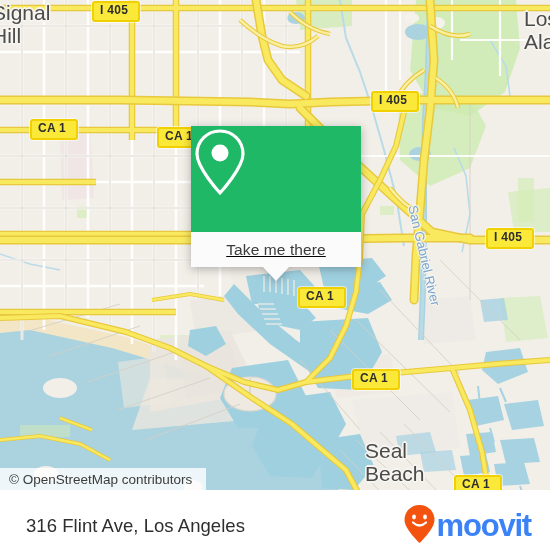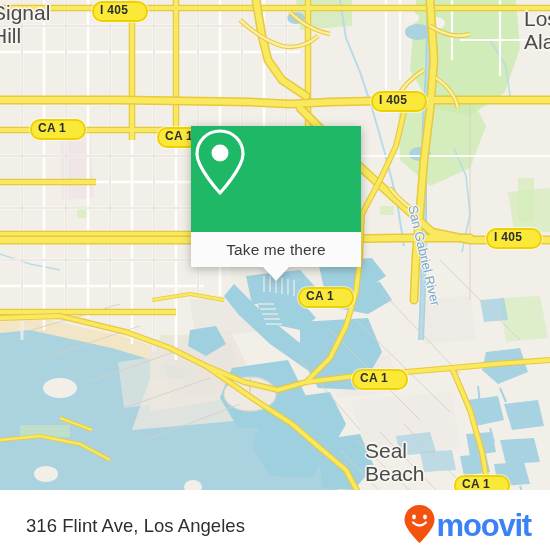--- a/index.html
+++ b/index.html
@@ -32,36 +32,37 @@
   .lbl-river {
     font-size:13px; color:#7ba7cf;
     text-shadow:1.4px 0 #f7f5f0,-1.4px 0 #f7f5f0,0 1.4px #f7f5f0,0 -1.4px #f7f5f0;
   }
 
   
   .shield {
     position:absolute;
     background:#fbe93a;
     border:2px solid #f0d000;
-    border-radius:10px;
+    border-radius:3px;
     color:#2d2d2d;
     font-size:12px;
     font-weight:bold;
-    padding:1px 18px 2px 6px;
+    padding:1px 10px 2px 6px;
     letter-spacing:.3px;
     line-height:1.15;
     white-space:nowrap;
     box-shadow:0 0 0 1px rgba(255,255,255,.55);
   }
 
   
   #popup {
     position:absolute; left:191px; top:126px;
     width:170px;
     filter:drop-shadow(0 2px 5px rgba(0,0,0,.28));
+    text-decoration:underline;
   }
   #popup-top {
     background:#1fb866;
     height:106px;
     display:flex; align-items:center; justify-content:center;
   }
   #popup-bottom {
     position:relative;
     background:#fbfbfb;
     height:35px;
@@ -391,20 +392,21 @@
             <circle cx="29" cy="27" r="8.5" fill="#ffffff"></circle>
           </svg>
         </span>
       </div>
       <div id="popup-bottom">
         <span id="popup-bottom-label">Take me there</span>
         <div id="popup-tail"></div>
       </div>
     </div>
 
+    <div id="attrib">© OpenStreetMap contributors</div>
   </div>
 
   <div id="bottombar">
     <div id="address">316 Flint Ave, Los Angeles</div>
     <div id="logo">
       <span>
         <svg width="33" height="40" viewBox="0 0 33 40">
           <path d="M16.5 1 C8 1 1.5 7.5 1.5 16 C1.5 25 16.5 39 16.5 39 C16.5 39 31.5 25 31.5 16 C31.5 7.5 25 1 16.5 1 Z" fill="#f4530f"></path>
           <ellipse cx="11" cy="13" rx="1.9" ry="2.4" fill="#ffffff"></ellipse>
           <ellipse cx="22" cy="13" rx="1.9" ry="2.4" fill="#ffffff"></ellipse>

